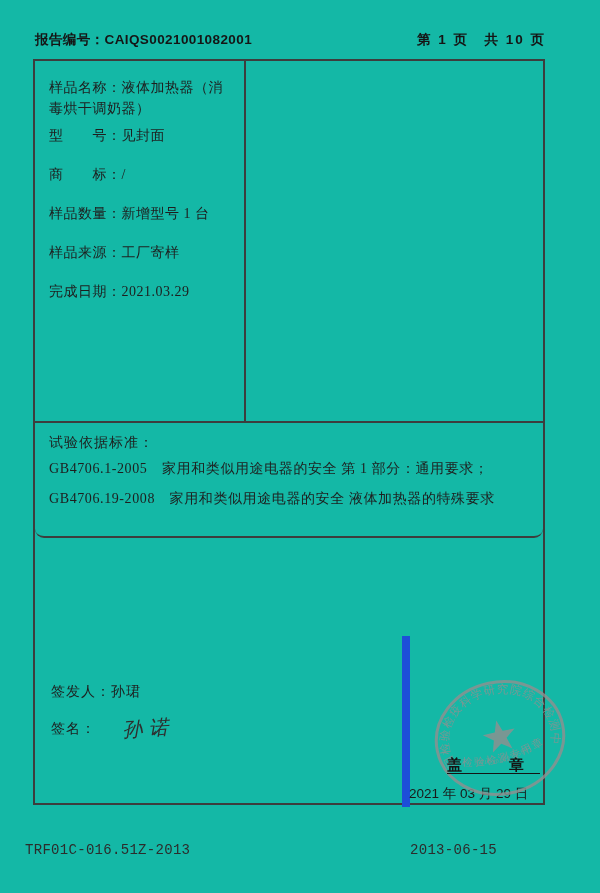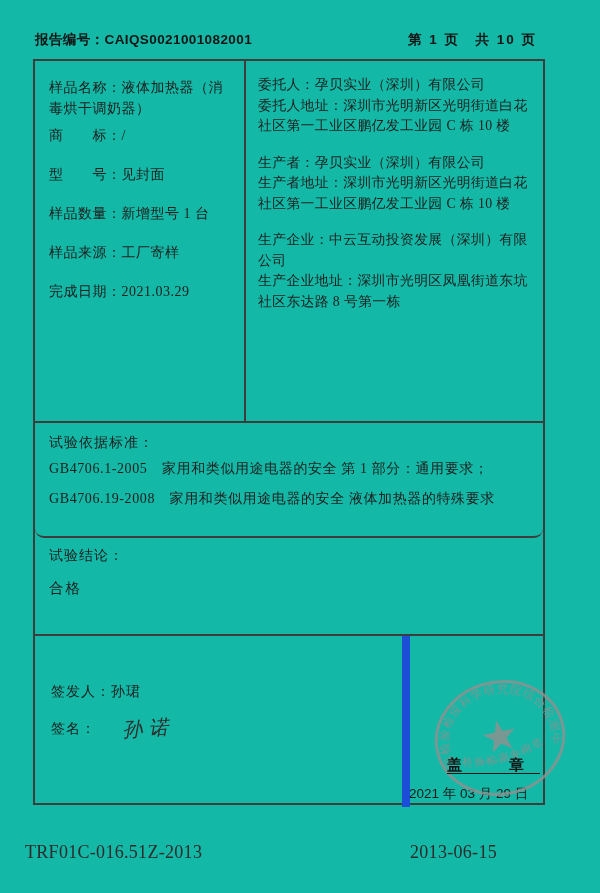--- a/index.html
+++ b/index.html
@@ -6,21 +6,21 @@
   html,body { background:#ffffff; }
   .page {
     position:relative; width:600px; height:893px;
     background:#14b8a6; overflow:hidden;
     font-family:"Liberation Serif","DejaVu Serif",serif;
     color:#1e1e1e;
   }
   .hdr { position:absolute; top:31px; font-family:"Liberation Sans","DejaVu Sans",sans-serif;
          font-size:13.5px; font-weight:700; color:#151515; letter-spacing:.4px; }
   .hdr-left { left:35px; }
-  .hdr-right { left:408px; letter-spacing:2px; }
+  .hdr-right { left:417px; letter-spacing:2px; }
 
   .tbl { position:absolute; left:33px; top:59px; width:512px; height:746px;
          border:2px solid #3d3d3d; }
   .row { position:absolute; left:0; width:100%; border-bottom:2px solid #3d3d3d; }
   .row1 { top:0; height:362px; display:flex; }
   .row2 { top:362px; height:115px; padding:9px 14px 0 14px;border-radius:9px; }
   .row3 { top:477px; height:98px;  padding:7px 14px 0 14px; }
   .row4 { top:575px; height:171px; display:flex; border-bottom:none; }
 
   .cell-sample { width:211px; border-right:2px solid #3d3d3d; padding:16px 10px 0 14px; }
@@ -43,22 +43,22 @@
                 color:#2e2e2e; letter-spacing:6px; }
 
   .seal-svg { position:absolute; left:428px; top:676px; width:144px; height:124px; z-index:5; }
   .stamp-label { position:absolute; left:447px; top:756px; z-index:6;
                  font-size:15px; font-weight:700; color:#141414; letter-spacing:16px;
                  text-decoration:underline; text-underline-offset:3px; }
   .stamp-date { position:absolute; left:409px; top:785px; z-index:4; width:110px;
                 font-family:"Liberation Sans","DejaVu Sans",sans-serif;
                 font-size:13.5px; color:#1a1a1a; white-space:nowrap; }
 
-  .ftr { position:absolute; top:842px; font-family:Liberation Serif, serif;
-         font-size:18px; color:#2c2c2c; letter-spacing:.3px; }
+  .ftr { position:absolute; top:842px; font-family:Liberation Mono, monospace;
+         font-size:14px; color:#2c2c2c; letter-spacing:.3px; }
   .ftr-left { left:25px; }
   .ftr-right { left:410px; }
 
   .seal-arc-text   { font-size:11.5px; letter-spacing:1px; }
   .seal-inner-text { font-size:10.5px; letter-spacing:2px; }
   .seal-serial     { font-size:6px; letter-spacing:1px; }
 </style>
 </head>
 <body>
 
@@ -68,55 +68,43 @@
   <div class="hdr hdr-right">第 1 页　共 10 页</div>
 
   <div class="tbl">
 
     <div class="row row1">
       <div class="cell-sample">
         <div class="si-line wrap2">
           <span>样品名称：</span><span>液体加热器（消毒烘干调奶器）</span>
         </div>
         <div class="si-line">
-          <span>商　　标：</span><span>/</span>
+          <span>型　　号：</span><span>见封面</span>
         </div>
         <div class="si-line">
-          <span>型　　号：</span><span>见封面</span>
+          <span>商　　标：</span><span>/</span>
         </div>
         <div class="si-line">
           <span>样品数量：</span><span>新增型号 1 台</span>
         </div>
         <div class="si-line">
           <span>样品来源：</span><span>工厂寄样</span>
         </div>
         <div class="si-line">
           <span>完成日期：</span><span>2021.03.29</span>
         </div>
       </div>
-      <div class="cell-party">
-        <div class="pp">委托人：孕贝实业（深圳）有限公司</div>
-        <div class="pp pgap">委托人地址：深圳市光明新区光明街道白花社区第一工业区鹏亿发工业园 C 栋 10 楼</div>
-        <div class="pp">生产者：孕贝实业（深圳）有限公司</div>
-        <div class="pp pgap">生产者地址：深圳市光明新区光明街道白花社区第一工业区鹏亿发工业园 C 栋 10 楼</div>
-        <div class="pp">生产企业：中云互动投资发展（深圳）有限公司</div>
-        <div class="pp">生产企业地址：深圳市光明区凤凰街道东坑社区东达路 8 号第一栋</div>
-      </div>
     </div>
 
     <div class="row row2">
       <div class="std-title">试验依据标准：</div>
       <div class="std-item">GB4706.1-2005　家用和类似用途电器的安全 第 1 部分：通用要求；</div>
       <div class="std-item">GB4706.19-2008　家用和类似用途电器的安全 液体加热器的特殊要求</div>
     </div>
 
-    <div class="row row3">
-      <div class="ccl-title">试验结论：</div>
-      <div class="ccl-value">合格</div>
-    </div>
 
     <div class="row row4">
       <div class="cell-sign">
         <div class="sg-line">
           <span>签发人：</span><span>孙珺</span>
         </div>
         <div class="sg-line">
           <span>签名：</span><span class="sig-script">孙诺</span>
         </div>
       </div>

